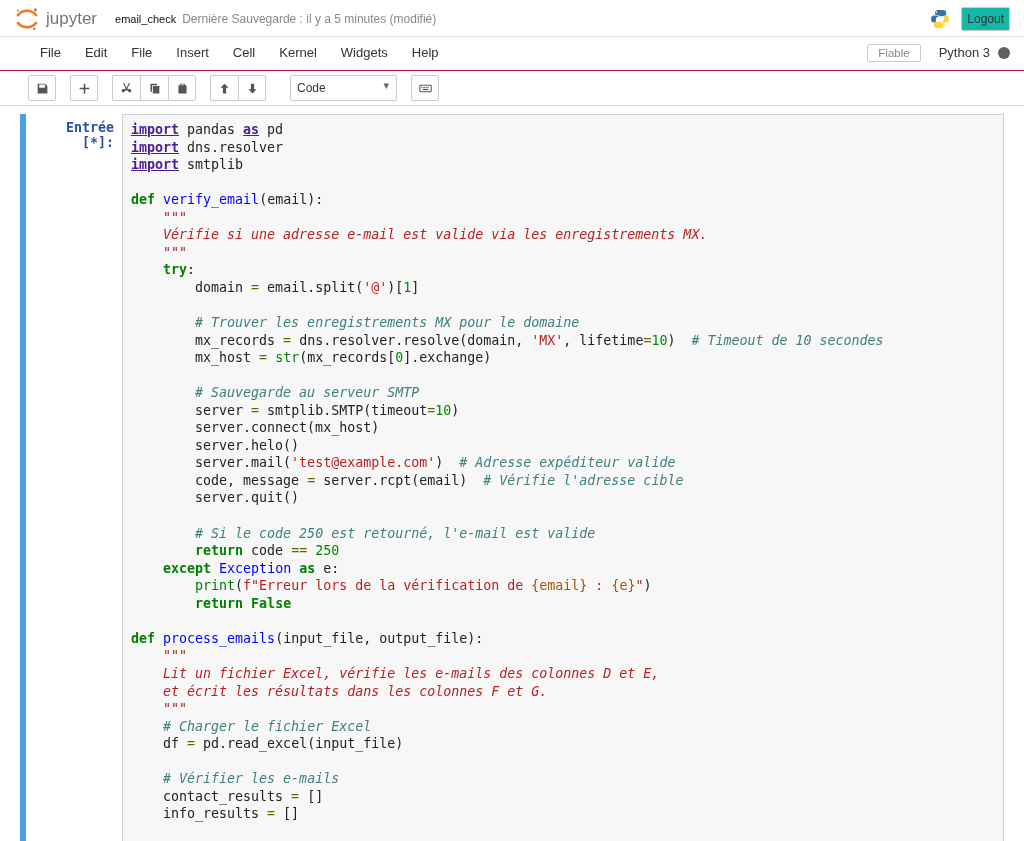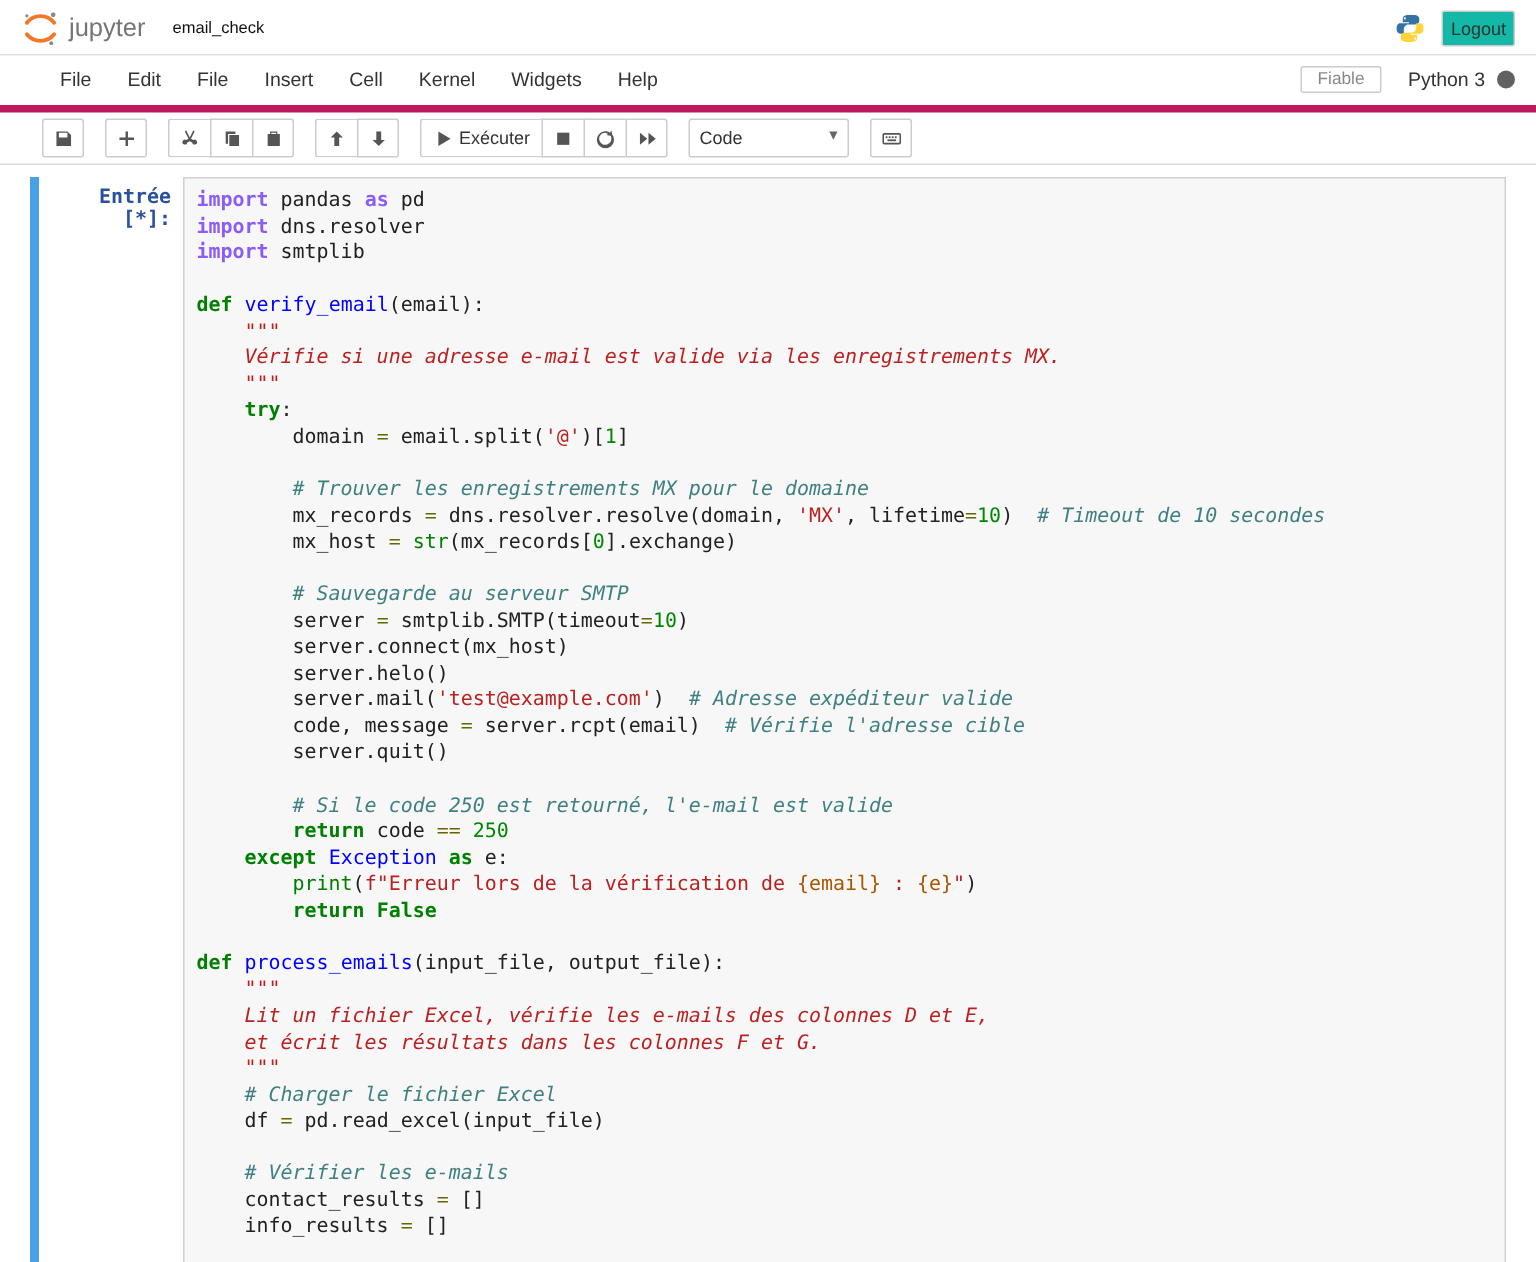--- a/index.html
+++ b/index.html
@@ -30,21 +30,21 @@
   .header-spacer { flex:1; }
   .python-logo { width:22px; height:22px; margin-right:10px; }
   .logout-btn {
     border:1px solid #ccc; background:#14b8a6; color:#333;
     padding:4px 5px; font-size:12px; border-radius:2px; cursor:pointer;
   }
 
   
   .menubar {
     display:flex; align-items:center; padding:2px 14px 4px 28px;
-    border-bottom:5px solid #be185d; font-size:13px;
+    border-bottom:1px solid #be185d; font-size:13px;
   }
   .menu-item { padding:6px 12px; color:#333; cursor:default; }
   .menubar-spacer { flex:1; }
   .trusted-badge {
     border:1px solid #ccc; color:#888; background:#fff;
     padding:2px 10px; font-size:11.5px; border-radius:2px; margin-right:18px;
   }
   .kernel-indicator { display:flex; align-items:center; color:#333; font-size:13px; }
   .kernel-dot {
     width:12px; height:12px; border-radius:50%; background:#616161; margin-left:8px;
@@ -106,21 +106,21 @@
   pre.code {
     font-family: Menlo, Consolas, "DejaVu Sans Mono", monospace;
     font-size:13.3px;
     line-height:1.32;
     white-space:pre;
     background:#f7f7f7;
     color:#222;
   }
   
   .k-green  { color:#008000; font-weight:bold; }   
-  .k-purple { color:#8b5cf6; font-weight:bold; }   
+  .k-purple { color:#4c1d95; font-weight:bold;text-decoration:underline; }   
   .k-blue   { color:#0000FF;text-align:right; }                     
   .k-red    { color:#BA2121; }                     
   .k-redit  { color:#BA2121; font-style:italic; }  
   .k-cyanit { color:#408080; font-style:italic; }  
   .k-num    { color:#008800; }                     
   .k-olive  { color:#666600; }                     
   .k-builtin{ color:#008000; }                     
   .k-bool   { color:#008000; font-weight:bold; }   
   .k-fstring{ color:#AA5500; }                     
 
@@ -136,20 +136,21 @@
         <path d="M6 14 A18 18 0 0 1 34 14" stroke="#f37726" stroke-width="4" fill="none" stroke-linecap="round"></path>
         <path d="M6 26 A18 18 0 0 0 34 26" stroke="#f37726" stroke-width="4" fill="none" stroke-linecap="round"></path>
         <circle cx="33" cy="6" r="2.4" fill="#888"></circle>
         <circle cx="6" cy="7" r="1.6" fill="#888"></circle>
         <circle cx="31" cy="35" r="2.0" fill="#888"></circle>
       </svg>
     </span>
     <span class="jupyter-logo-text">jupyter</span>
   </div>
   <span class="notebook-name">email_check</span>
+  <span class="save-status">Dernière Sauvegarde : il y a 5 minutes  (modifié)</span>
   <div class="header-spacer"></div>
   <span class="python-logo">
     <svg width="22" height="22" viewBox="0 0 32 32">
       <path d="M15 3c-5 0-6 2-6 4v3h6v1H7c-3 0-4 2-4 5s1 5 4 5h3v-4c0-3 2-5 5-5h6c2 0 4-1 4-4V7c0-2-1-4-6-4h-4z" fill="#3572A5"></path>
       <circle cx="11" cy="6.2" r="1.1" fill="#fff"></circle>
       <path d="M17 29c5 0 6-2 6-4v-3h-6v-1h8c3 0 4-2 4-5s-1-5-4-5h-3v4c0 3-2 5-5 5h-6c-2 0-4 1-4 4v1c0 2 1 4 6 4h4z" fill="#FFD43B"></path>
       <circle cx="21" cy="25.8" r="1.1" fill="#fff"></circle>
     </svg>
   </span>
   <button class="logout-btn">Logout</button>
@@ -209,43 +210,20 @@
           <path d="M8 2l5 5H10v7H6V7H3l5-5z" fill="#555"></path>
         </svg>
     </button>
     <button class="tb-btn">
       <svg class="icon-svg" viewBox="0 0 16 16">
           <path d="M8 14l-5-5h3V2h4v7h3l-5 5z" fill="#555"></path>
         </svg>
     </button>
   </div>
   <div class="tb-sep"></div>
-  <div class="tb-group">
-    <button class="tb-btn run-btn">
-      <svg class="icon-svg" viewBox="0 0 16 16">
-          <path d="M4 2l10 6-10 6V2z" fill="#555"></path>
-        </svg>
-      <span>Exécuter</span>
-    </button>
-    <button class="tb-btn">
-      <svg class="icon-svg" viewBox="0 0 16 16">
-          <rect x="3" y="3" width="10" height="10" fill="#555"></rect>
-        </svg>
-    </button>
-    <button class="tb-btn">
-      <svg class="icon-svg" viewBox="0 0 16 16">
-          <path d="M8 3a5 5 0 104.5 2.8L14 5a7 7 0 11-2-2l1-2 1 5-5-1 1.3-1A5 5 0 008 3z" fill="#555"></path>
-        </svg>
-    </button>
-    <button class="tb-btn">
-      <svg class="icon-svg" viewBox="0 0 16 16">
-          <path d="M2 3l6 5-6 5V3zm7 0l6 5-6 5V3z" fill="#555"></path>
-        </svg>
-    </button>
-  </div>
   <div class="tb-sep"></div>
   <div class="celltype-wrap">
     <select class="celltype-select">
       <option>Code</option>
     </select>
   </div>
   <div class="tb-sep"></div>
   <button class="tb-btn">
     <svg class="icon-svg" viewBox="0 0 16 16">
         <rect x="1" y="4" width="14" height="8" rx="1" fill="none" stroke="#555" stroke-width="1.3"></rect>

